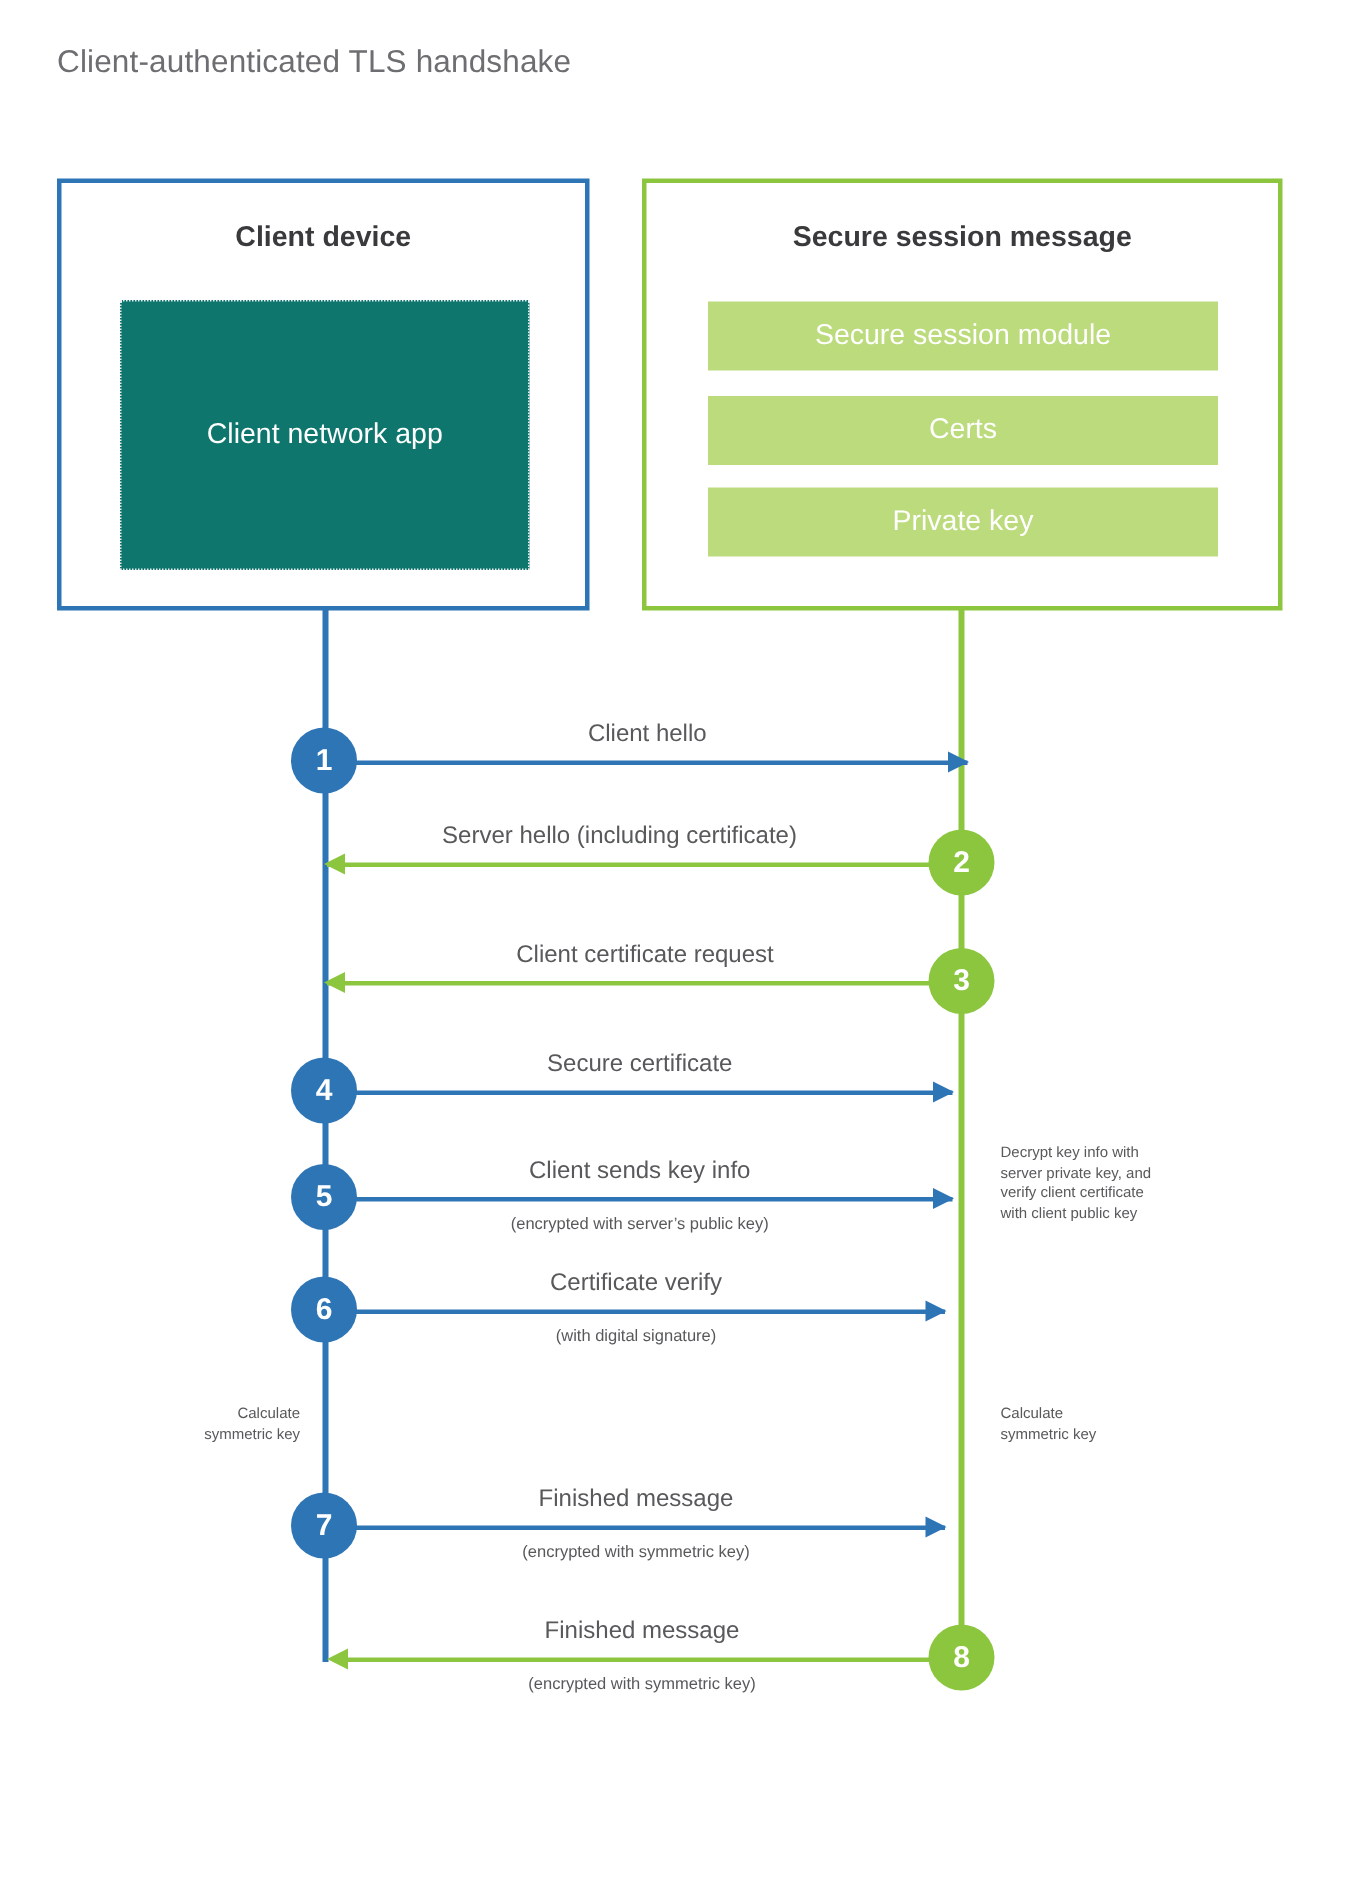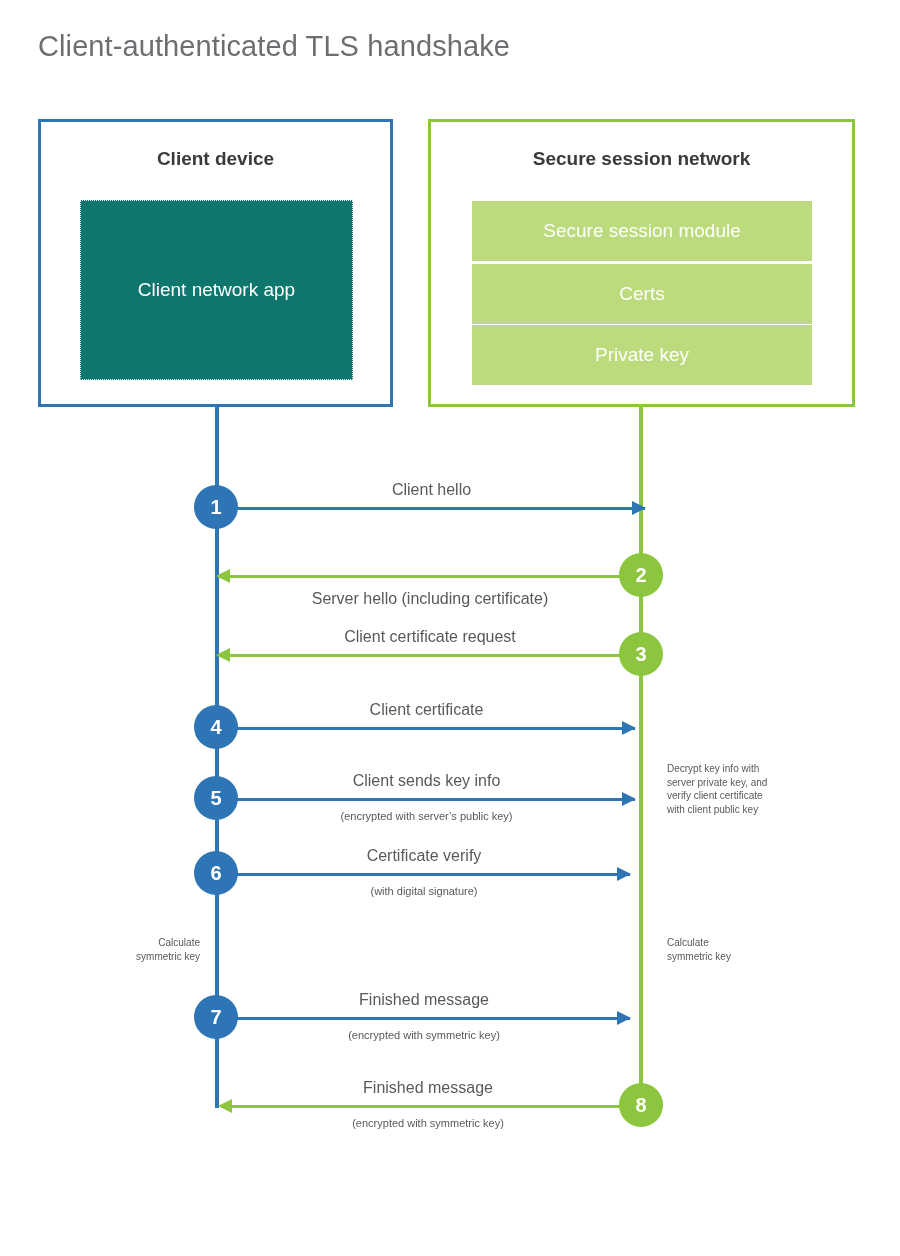--- a/index.html
+++ b/index.html
@@ -12,21 +12,21 @@
     height: 1256px;
     position: relative;
     font-family: "Liberation Sans", sans-serif;
     color: #58595b;
     overflow: hidden;
   }
   #diagram-title {
     position: absolute;
     left: 38px;
     top: 30px;
-    font-size: 29px;
+    font-size: 21px;
     font-weight: 300;
     color: #6d6e71;
     letter-spacing: 0.1px;
     white-space: nowrap;
   }
 
   
   .node-box {
     position: absolute;
     background: #ffffff;
@@ -68,21 +68,21 @@
     color: #ffffff;
     font-size: 19px;
     font-weight: 300;
     text-align: center;
     line-height: 1.35;
   }
   .server-bar {
     position: absolute;
     left: 41px;
     width: 340px;
-    height: 60px;
+    height: 46px;
     background: #bcdb7c;
     display: flex;
     align-items: center;
     justify-content: center;
     color: #ffffff;
     font-size: 19px;
     font-weight: 300;
   }
   .server-bar.b0 { top: 79px; }
   .server-bar.b1 { top: 142px; }
@@ -197,54 +197,54 @@
 
 <div id="diagram-title">Client-authenticated TLS handshake</div>
 
 <div id="client-box" class="node-box">
   <div class="node-title">Client device</div>
   <div id="client-app-block">Client network
 app</div>
 </div>
 
 <div id="server-box" class="node-box">
-  <div class="node-title">Secure session network</div>
+  <div class="node-title">Secure session message</div>
   <div class="server-bar b0">Secure session module</div>
   <div class="server-bar b2">Private key</div>
   <div class="server-bar b1">Certs</div>
 </div>
 
 <div id="client-lifeline" class="lifeline"></div>
 <div id="server-lifeline" class="lifeline"></div>
 
 <div class="msg" style="left:0; top:507px;">
   <div class="msg-line blue" style="left:218px; width:427px;"></div>
   <div class="arrow-head right blue" style="left:632px;"></div>
   <div class="msg-label" style="left:218px; width:427px;">Client hello</div>
   <div class="step-badge blue" style="left:194px; top:-22px;">1</div>
 </div>
 
 <div class="msg" style="left:0; top:575px;">
   <div class="msg-line green" style="left:218px; width:424px;"></div>
   <div class="arrow-head left green" style="left:216px;"></div>
-  <div class="msg-label" style="left:218px; width:424px;margin-top:41px;">Server hello (including certificate)</div>
+  <div class="msg-label" style="left:201px; width:424px;">Server hello (including certificate)</div>
   <div class="step-badge green" style="left:619px; top:-22px;">2</div>
 </div>
 
 <div class="msg" style="left:0; top:654px;">
   <div class="msg-line green" style="left:218px; width:424px;"></div>
   <div class="arrow-head left green" style="left:216px;"></div>
   <div class="msg-label" style="left:218px; width:424px;">Client certificate request</div>
   <div class="step-badge green" style="left:619px; top:-22px;">3</div>
 </div>
 
 <div class="msg" style="left:0; top:727px;">
   <div class="msg-line blue" style="left:218px; width:417px;"></div>
   <div class="arrow-head right blue" style="left:622px;"></div>
-  <div class="msg-label" style="left:218px; width:417px;">Client certificate</div>
+  <div class="msg-label" style="left:218px; width:417px;">Secure certificate</div>
   <div class="step-badge blue" style="left:194px; top:-22px;">4</div>
 </div>
 
 <div class="msg" style="left:0; top:798px;">
   <div class="msg-line blue" style="left:218px; width:417px;"></div>
   <div class="arrow-head right blue" style="left:622px;"></div>
   <div class="msg-label" style="left:218px; width:417px;">Client sends key info</div>
   <div class="msg-sublabel" style="left:218px; width:417px;">(encrypted with server’s public key)</div>
   <div class="step-badge blue" style="left:194px; top:-22px;">5</div>
 </div>

